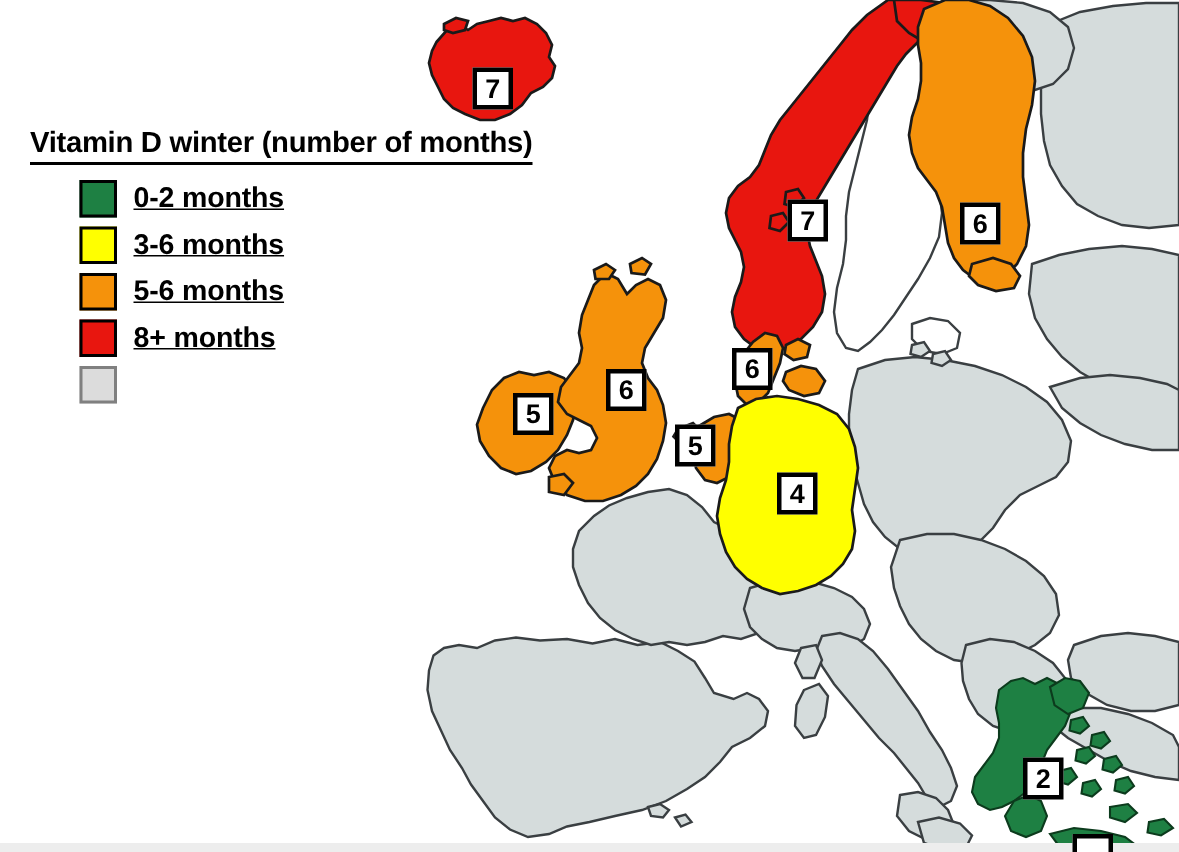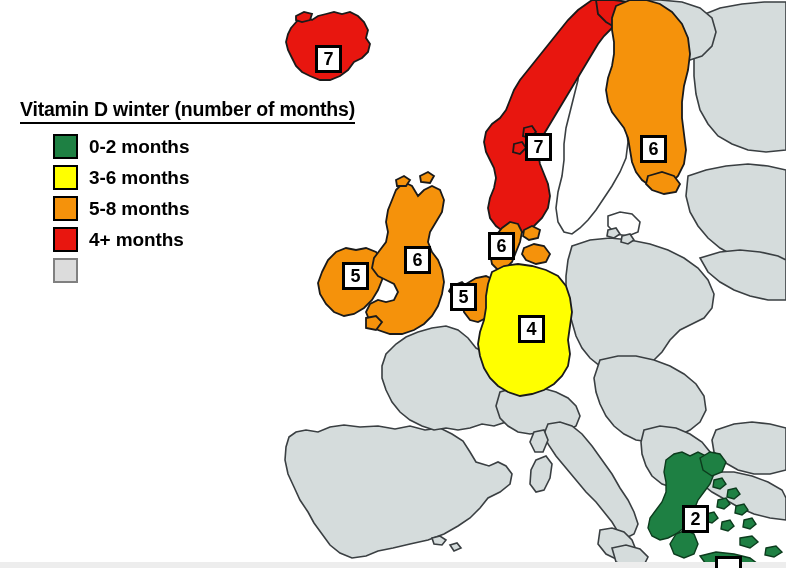--- a/index.html
+++ b/index.html
@@ -15,22 +15,23 @@
   #map-svg{position:absolute;left:0;top:0;width:786px;height:568px;}
 
   
   .bottom-strip{
     position:absolute;left:0;bottom:0;width:786px;height:6px;
     background:#ededed;
   }
 
   
   #legend{
-    position:absolute;left:20px;top:98px;
+    position:absolute;left:20px;top:84px;
     z-index:30;
+    text-decoration:underline;
   }
   .legend-title{
     font-size:19.5px;font-weight:bold;color:#000;
     letter-spacing:-0.2px;
     border-bottom:2.5px solid #000;
     display:inline-block;
     padding-bottom:1px;
     white-space:nowrap;
     font-family:"Liberation Sans", sans-serif;
   }
@@ -213,26 +214,26 @@
         <span class="legend-label">0-2 months</span>
       </div>
 
       <div class="legend-row">
         <span class="swatch" style="background:#ffff00;"></span>
         <span class="legend-label">3-6 months</span>
       </div>
 
       <div class="legend-row">
         <span class="swatch" style="background:#f5920b;"></span>
-        <span class="legend-label">5-8 months</span>
+        <span class="legend-label">5-6 months</span>
       </div>
 
       <div class="legend-row">
         <span class="swatch" style="background:#e8160f;"></span>
-        <span class="legend-label">4+ months</span>
+        <span class="legend-label">8+ months</span>
       </div>
 
       <div class="legend-row">
         <span class="swatch na" style="background:#dcdcdc;"></span>
       </div>
 
     </div>
   </div>
 
 </div>

